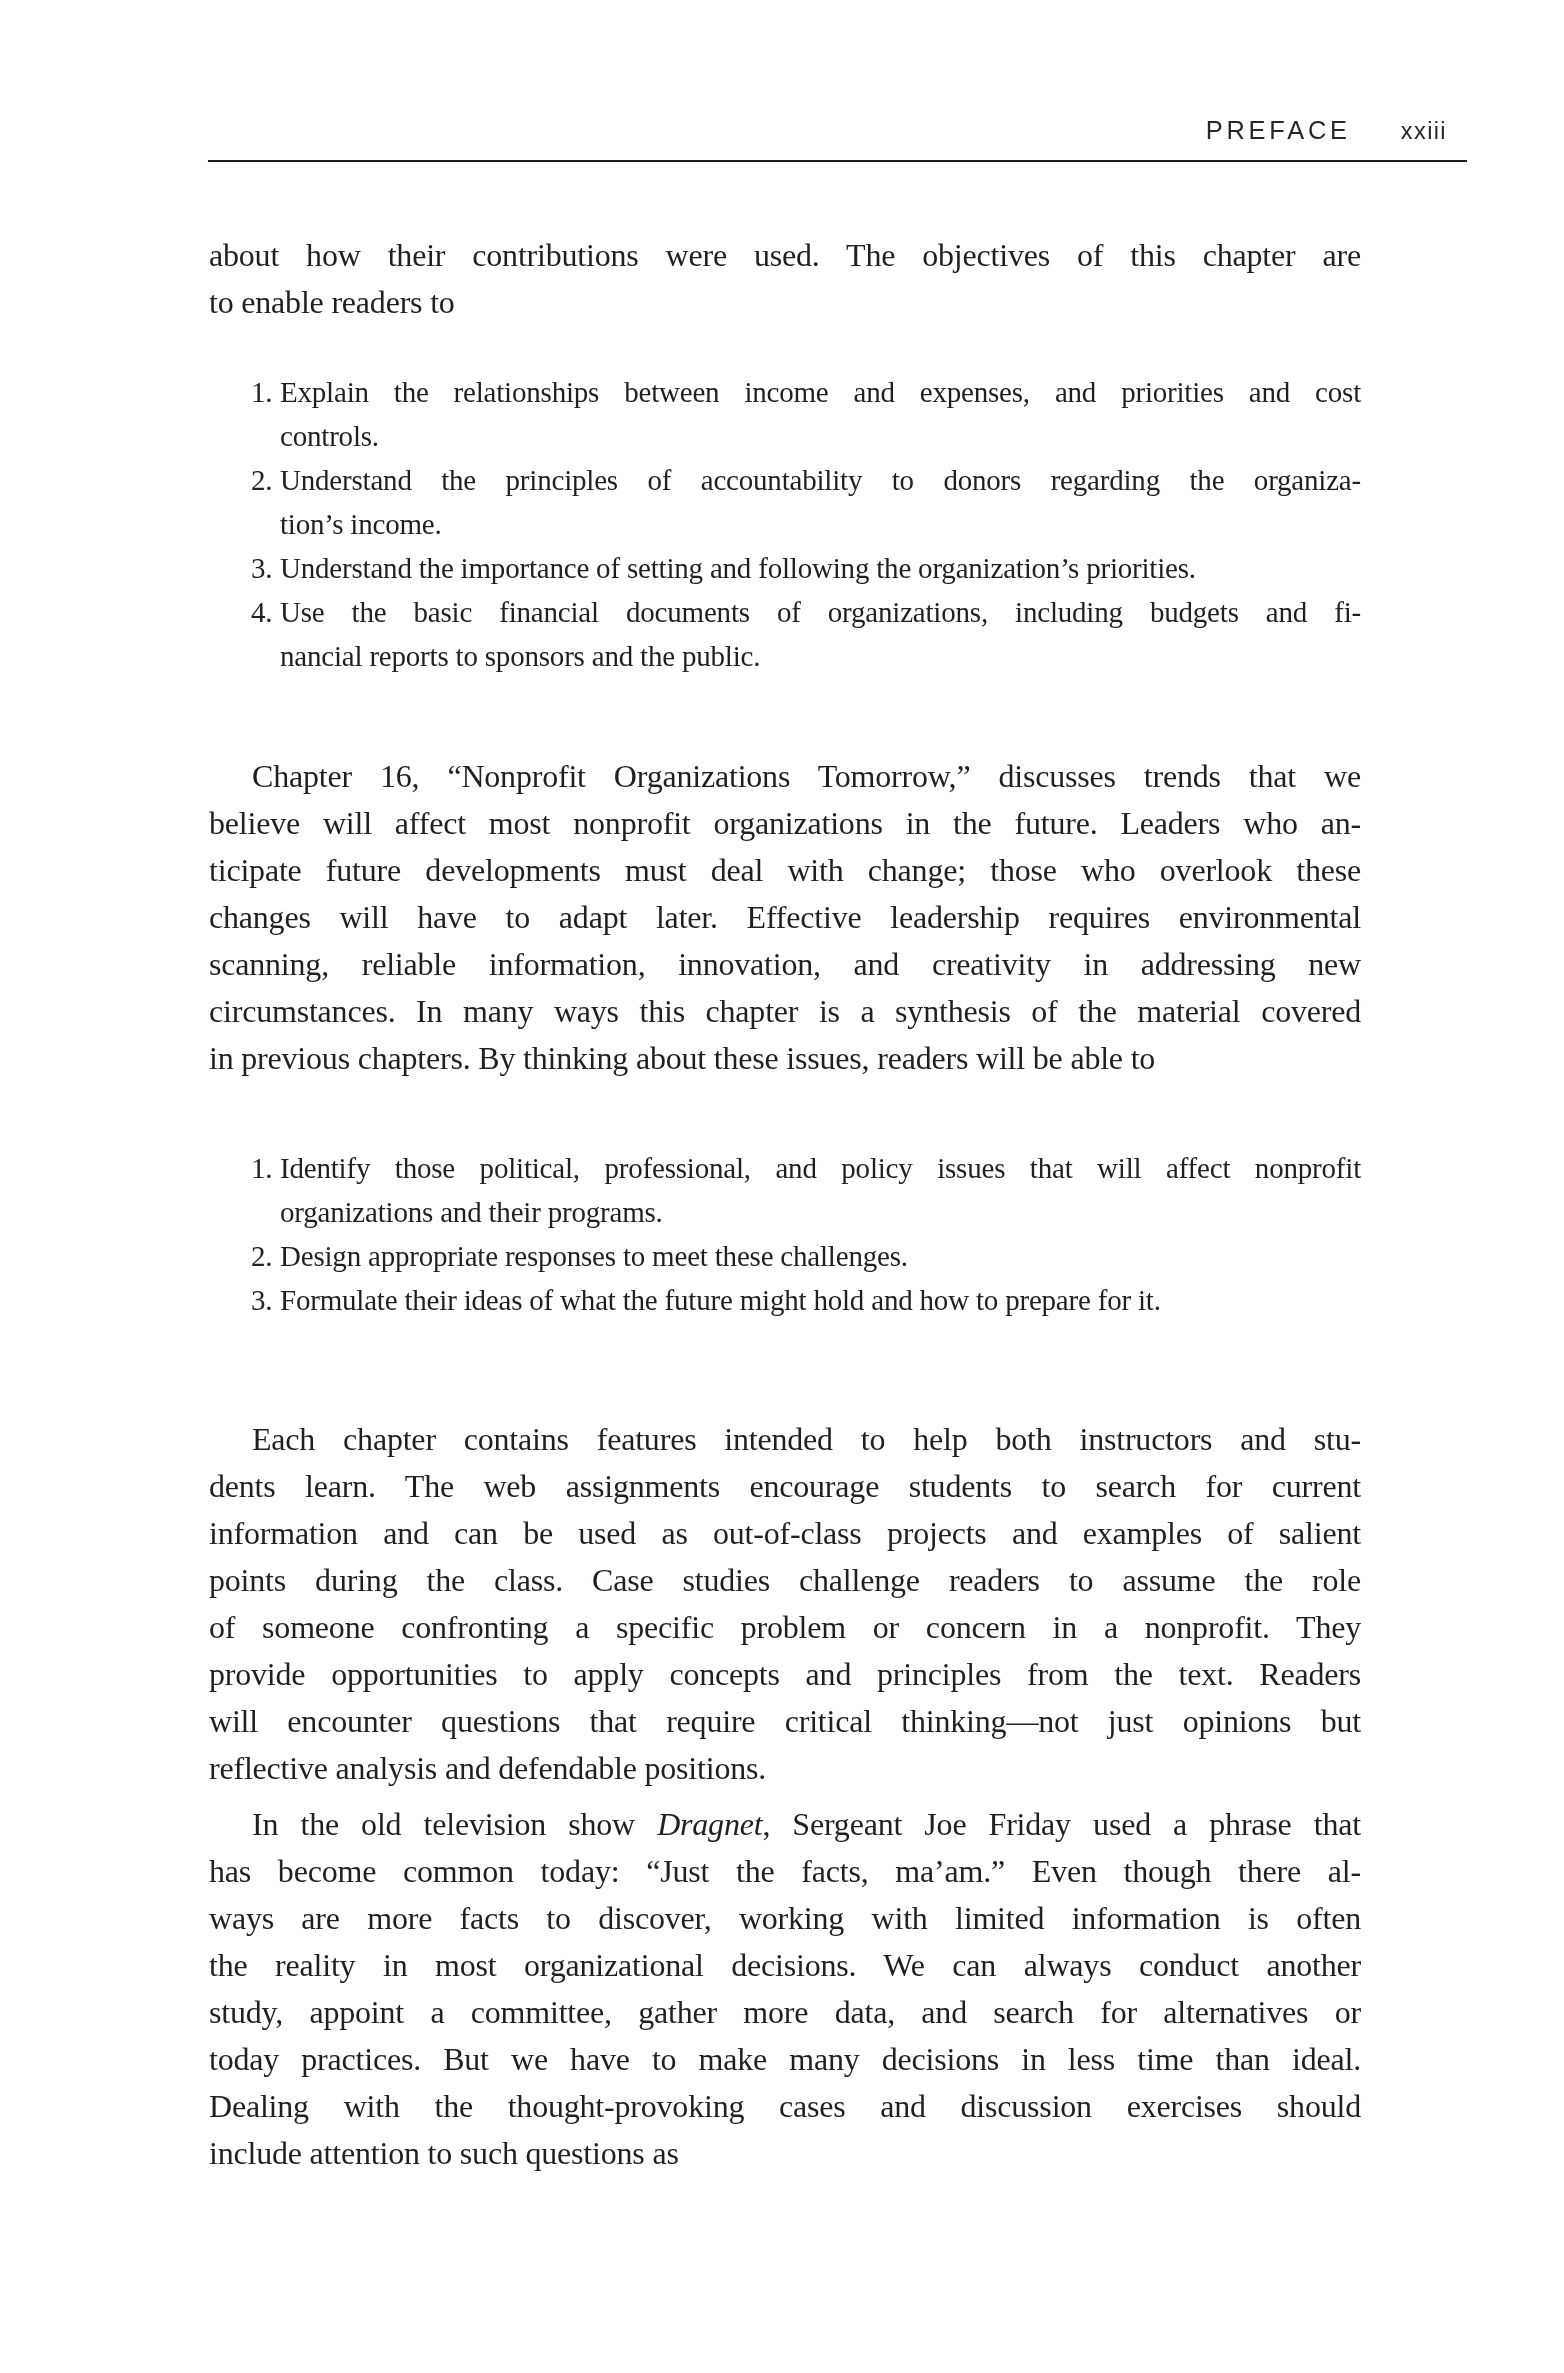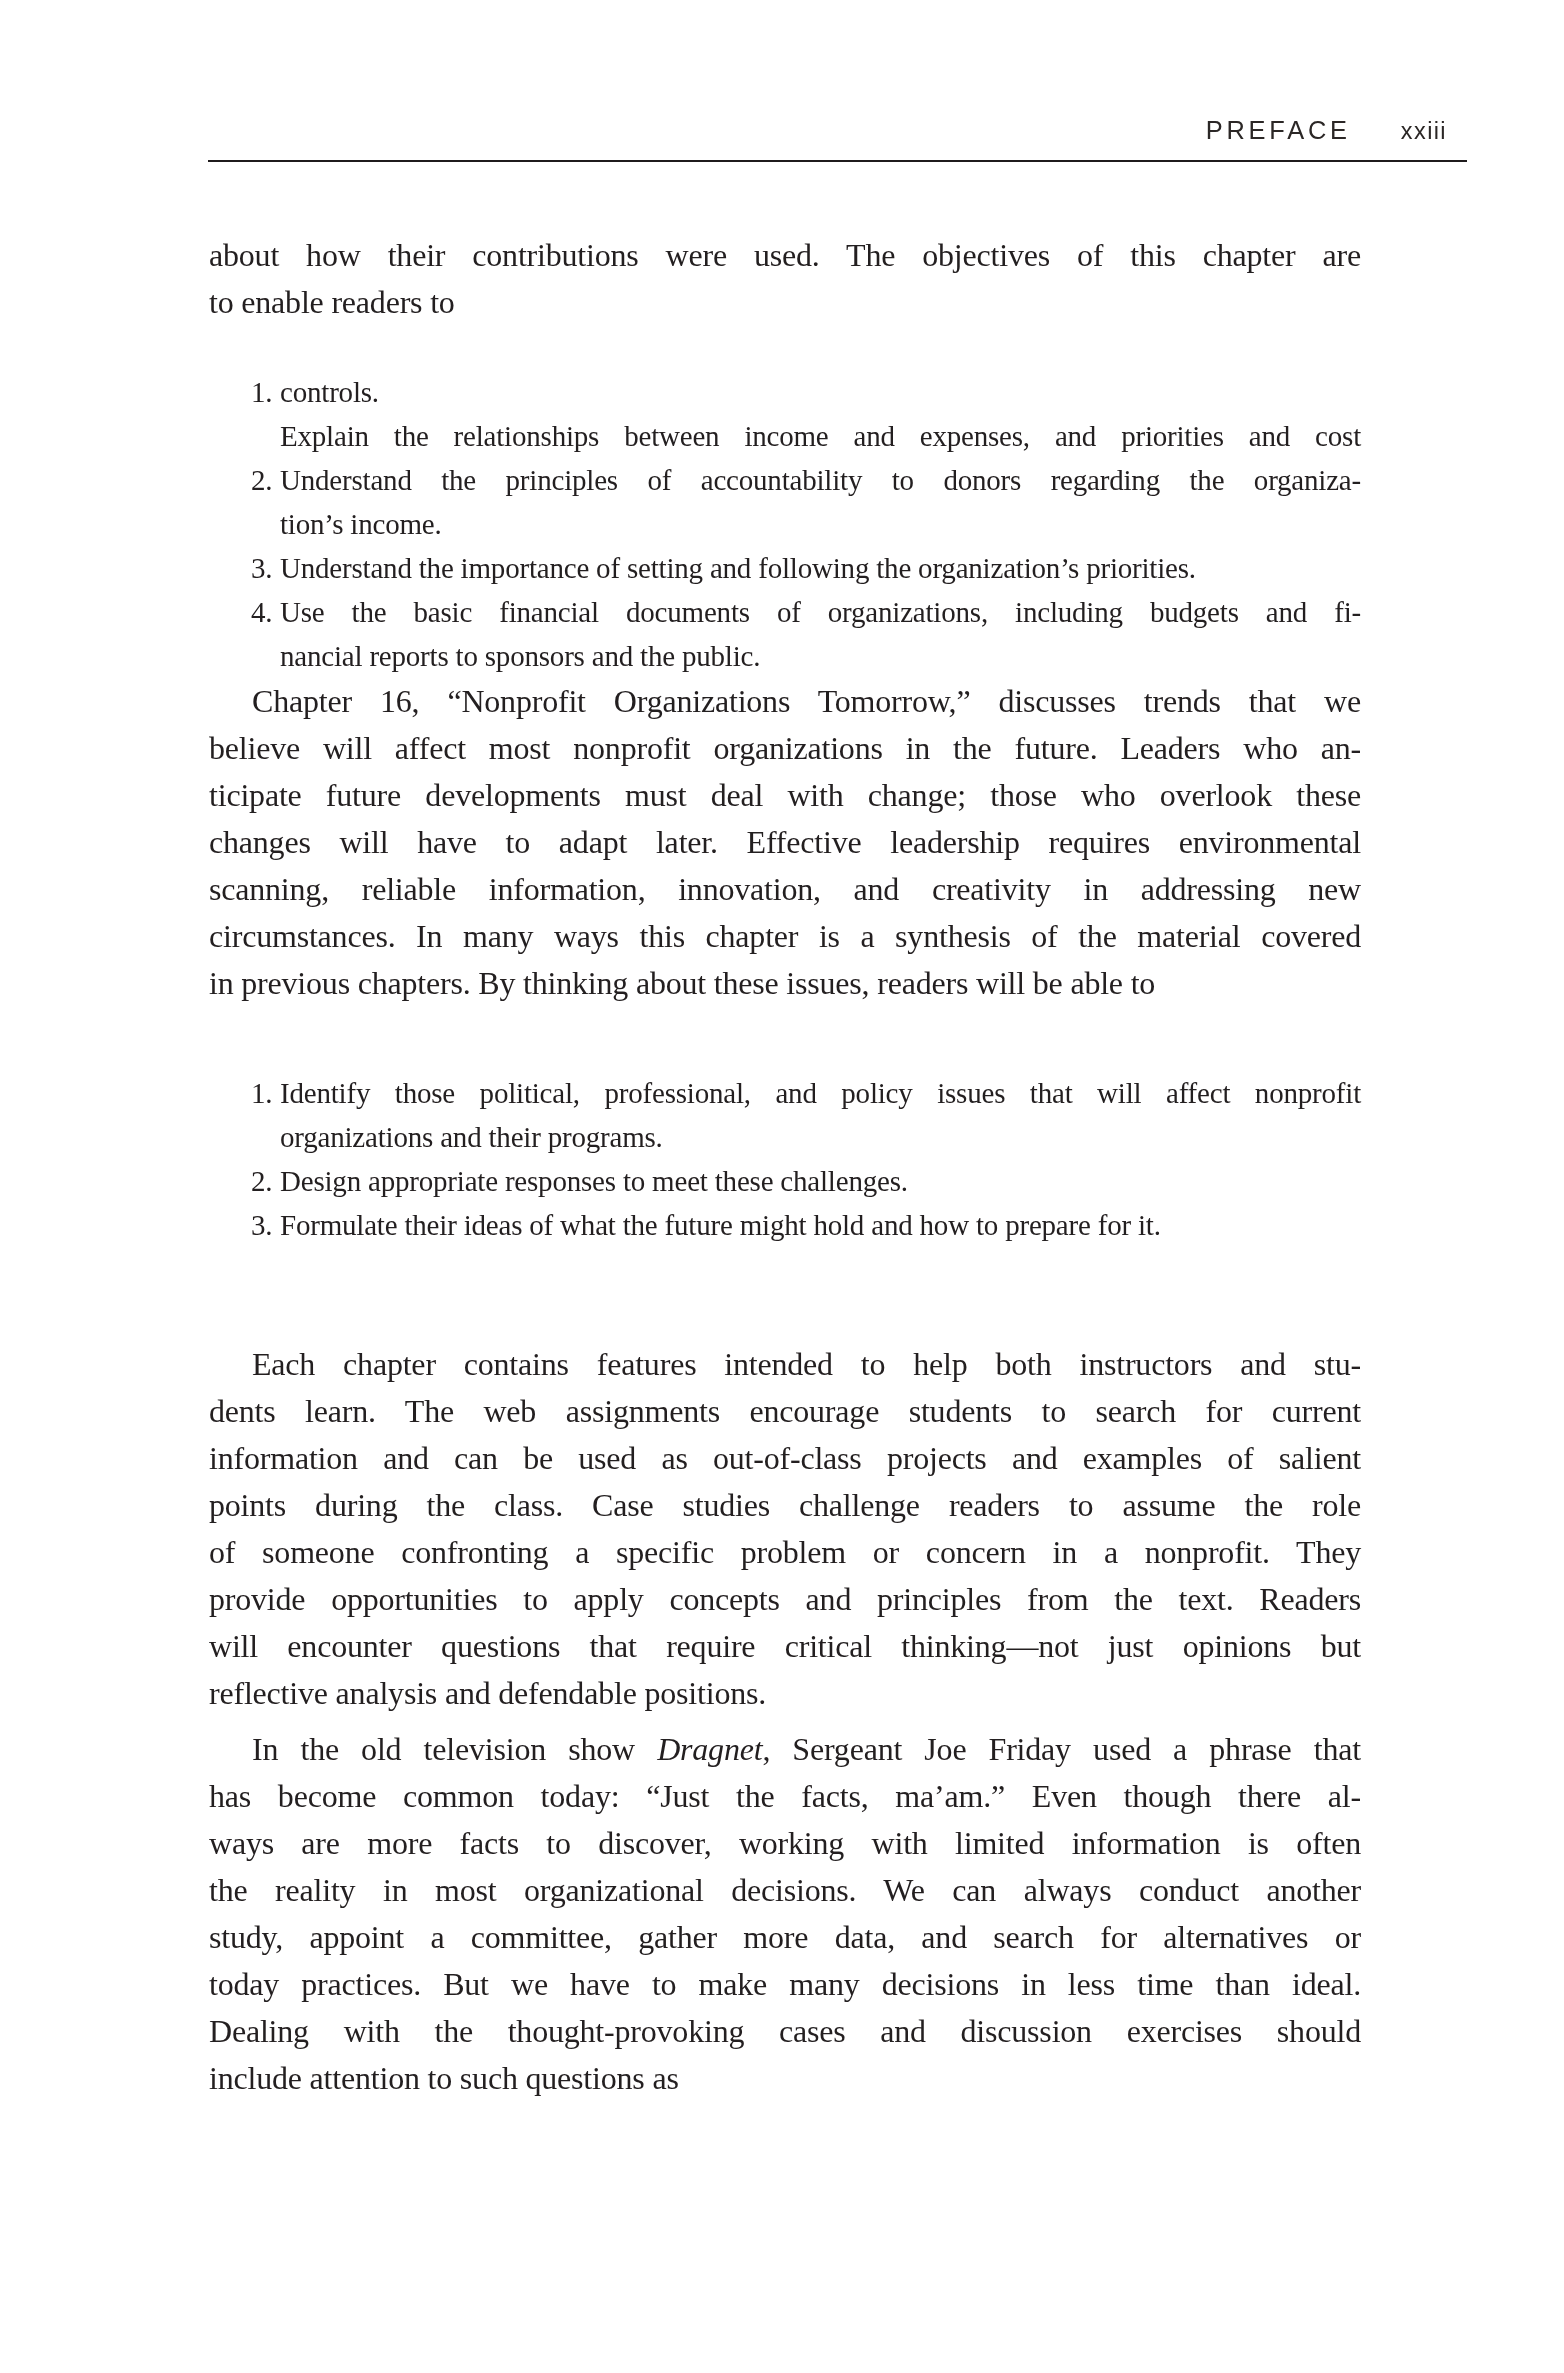--- a/index.html
+++ b/index.html
@@ -57,21 +57,21 @@
   .list .item { position: relative; padding-left: 29px; }
   .list .num  { position: absolute; left: 0; top: 0; }
 
   
   .jl { text-align: justify; text-align-last: justify; }
   .jl.last { text-align: right; text-align-last: left; }
   .jl.indent { padding-left: 43px; }
 
   
   .list1 { margin-top: 44px; }
-  .p2    { }
+  .p2    { margin-top: 75px; }
   .list2 { margin-top: 64px; }
   .p3    { margin-top: 94px; }
   .p4    { margin-top: 9.4px; }
 </style>
 </head>
 <body>
 
 <div class="page">
 
   <div class="running-head">
@@ -84,22 +84,22 @@
   <div class="body-col">
 
     <div class="para p1">
         <div class="jl">about how their contributions were used. The objectives of this chapter are</div>
         <div class="jl last">to enable readers to</div>
       </div>
 
     <div class="list list1">
       <div class="item">
         <span class="num">1.</span>
-      <div class="jl last">controls.</div>
-          <div class="jl">Explain the relationships between income and expenses, and priorities and cost</div>
+      <div class="jl">Explain the relationships between income and expenses, and priorities and cost</div>
+          <div class="jl last">controls.</div>
         </div>
       <div class="item">
         <span class="num">2.</span>
       <div class="jl">Understand the principles of accountability to donors regarding the organiza-</div>
           <div class="jl last">tion’s income.</div>
         </div>
       <div class="item">
         <span class="num">3.</span>
       <div class="jl last">Understand the importance of setting and following the organization’s priorities.</div>
         </div>

